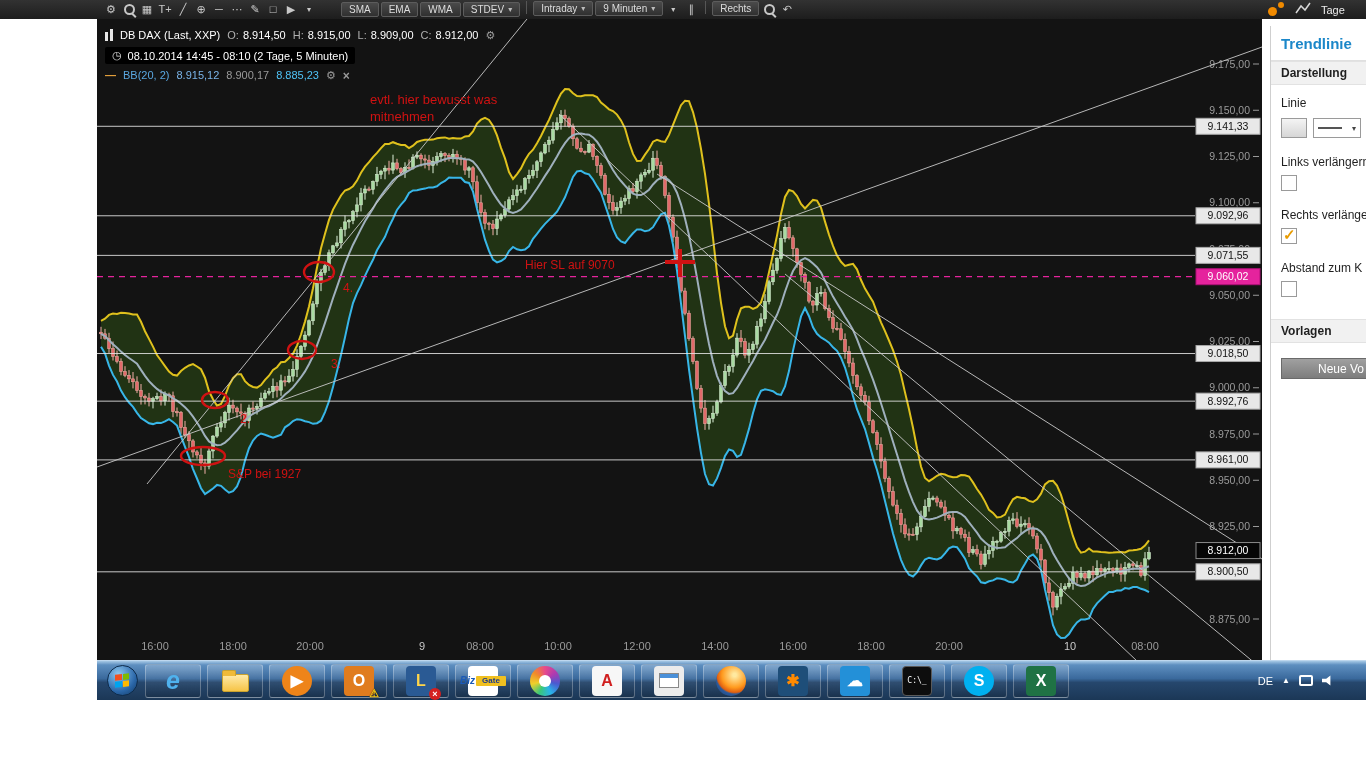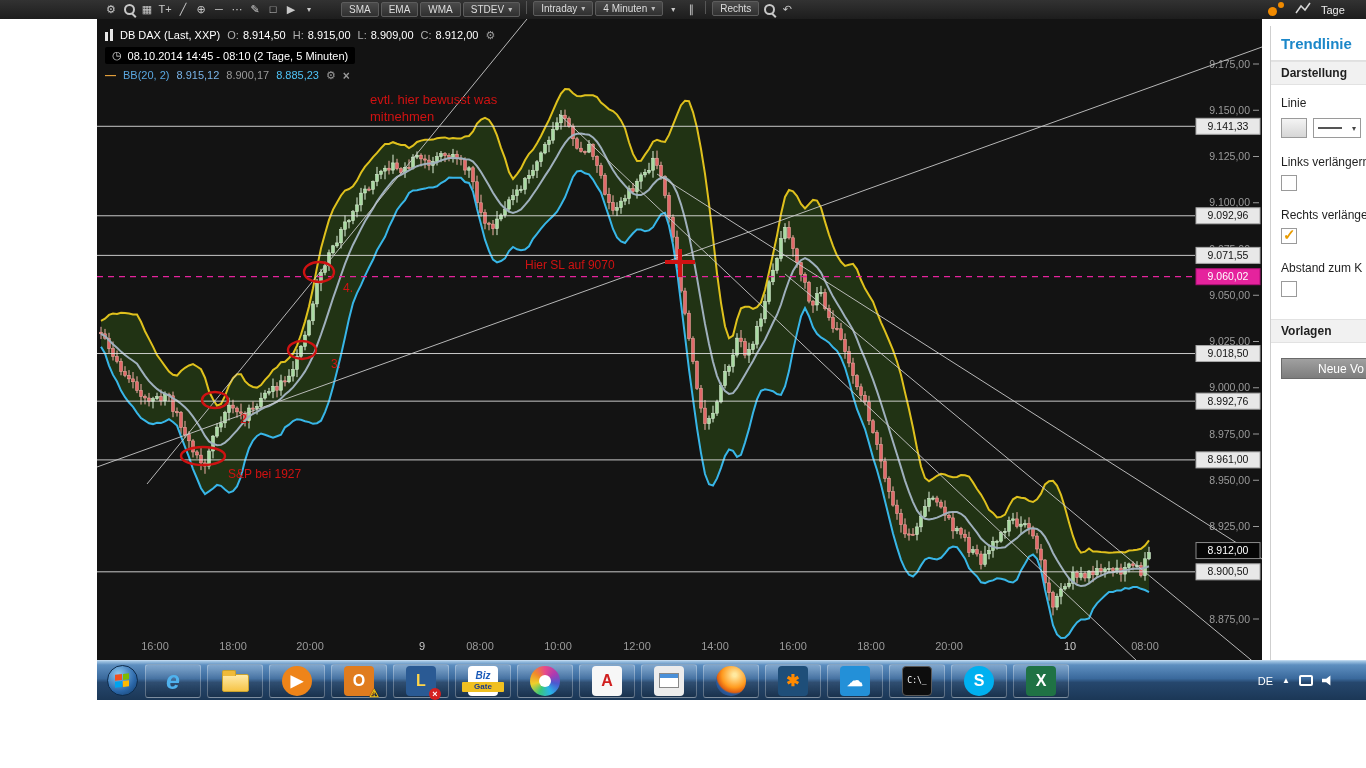--- a/index.html
+++ b/index.html
@@ -70,23 +70,23 @@
   .flag{width:14px;height:13px;display:grid;grid-template-columns:1fr 1fr;grid-template-rows:1fr 1fr;gap:1px;transform:skewY(-6deg)}
   .flag i:nth-child(1){background:#f25022}
   .flag i:nth-child(2){background:#7fba00}
   .flag i:nth-child(3){background:#00a4ef}
   .flag i:nth-child(4){background:#ffb900}
   .task-item{width:56px;height:34px;display:flex;align-items:center;justify-content:center;border-radius:3px;border:1px solid rgba(255,255,255,.28);background:linear-gradient(rgba(255,255,255,.22),rgba(255,255,255,.06) 45%,rgba(0,0,0,.14));margin:0 3px;cursor:pointer}
   .tile{width:30px;height:30px;border-radius:4px;display:flex;align-items:center;justify-content:center;font-weight:bold;font-size:16px;position:relative}
   .tile.ie{background:transparent;color:#4fb2ee;font-size:25px;font-style:italic}
   .folder{width:27px;height:18px;background:linear-gradient(#ffeaa8,#f6c446);border-radius:2px;position:relative;margin-top:5px;border:1px solid #caa22e}
   .folder::before{content:'';position:absolute;top:-5px;left:-1px;width:12px;height:5px;background:#f0ba38;border:1px solid #caa22e;border-bottom:none;border-radius:2px 2px 0 0}
-  .tile.biz{background:#fff;flex-direction:column;gap:1px}
+  .tile.biz{background:#fff;flex-direction:row;gap:1px}
   .tile.biz span{color:#1a5ab8;font-style:italic;font-size:10px;line-height:11px}
-  .tile.biz em{background:#f0c020;color:#1a3a8c;font-size:8px;font-style:normal;line-height:10px;padding:0 12px;border-radius:1px}
+  .tile.biz em{background:#f0c020;color:#1a3a8c;font-size:8px;font-style:normal;line-height:10px;padding:0 6px;border-radius:1px}
   .tile.pal{border-radius:50%;background:conic-gradient(#e84a8a,#b03ab0,#4a5ad0,#2ab4e8,#3ac87a,#f0d02a,#f08a2a,#e84a8a)}
   .tile.pal::after{content:'';width:12px;height:12px;background:#fff;border-radius:50%}
   .tile.winapp{background:#ececec}
   .tile.winapp i{display:block;width:20px;height:15px;border:1px solid #888;background:linear-gradient(#4a90d9 0 4px,#fff 4px)}
   .tile.fox{border-radius:50%;background:radial-gradient(circle at 62% 30%,#ffe9a0 6%,#ff9a1e 45%,#e06010 62%,#2a5a9c 68%,#1c3f73)}
   .tile.cmd{background:#0d0d0d;border:1px solid #5a5a5a;color:#fff;font-family:"DejaVu Sans Mono",monospace;font-size:8px;font-weight:normal}
   .badge{position:absolute;right:-5px;bottom:-4px;font-size:11px;font-style:normal;font-weight:bold}
   .badge-x{width:12px;height:12px;background:#d42020;color:#fff;border-radius:50%;font-size:9px;line-height:12px;text-align:center}
   .badge-warn{color:#f5c518;text-shadow:0 0 1px #000}
   #tray{margin-left:auto;display:flex;align-items:center;gap:9px;padding-right:32px;color:#fff}
@@ -121,21 +121,21 @@
       <span class="tbtn">WMA</span>
       <span class="tbtn">STDEV<span class="arr">▾</span></span>
     </div>
   <div id="tb-intervals">
     <span class="tbsep"></span>
     <span class="tbtn">
         <span>Intraday</span>
         <span class="arr">▾</span>
       </span>
     <span class="tbtn">
-        <span>4 Minuten</span>
+        <span>9 Minuten</span>
         <span class="arr">▾</span>
       </span>
     <span class="tbi" style="font-size:8px">▾</span>
     <span class="tbi">∥</span>
     <span class="tbsep"></span>
     <span class="tbtn">Rechts</span>
     <span class="tbi">
         <span class="mag"></span>
       </span>
     <span class="tbi">↶</span>

